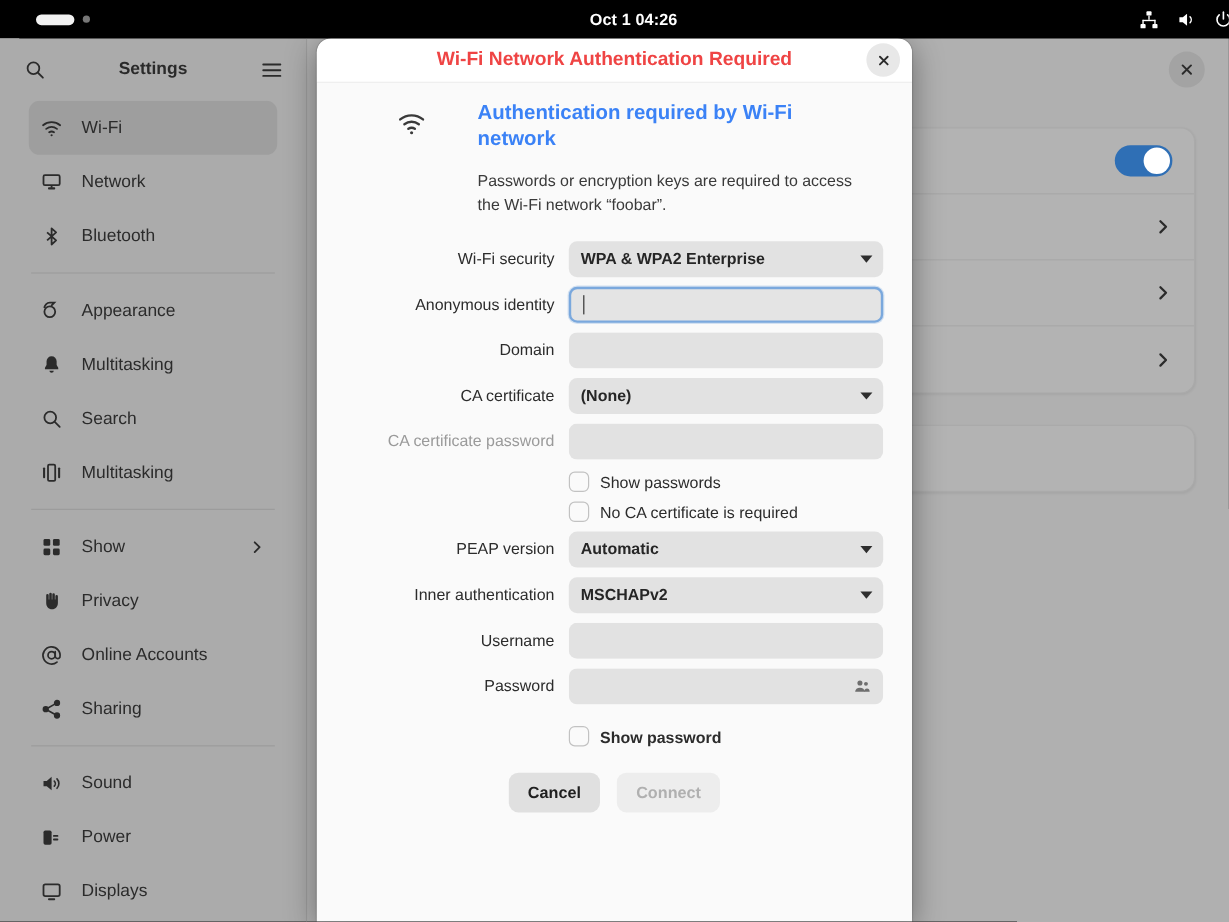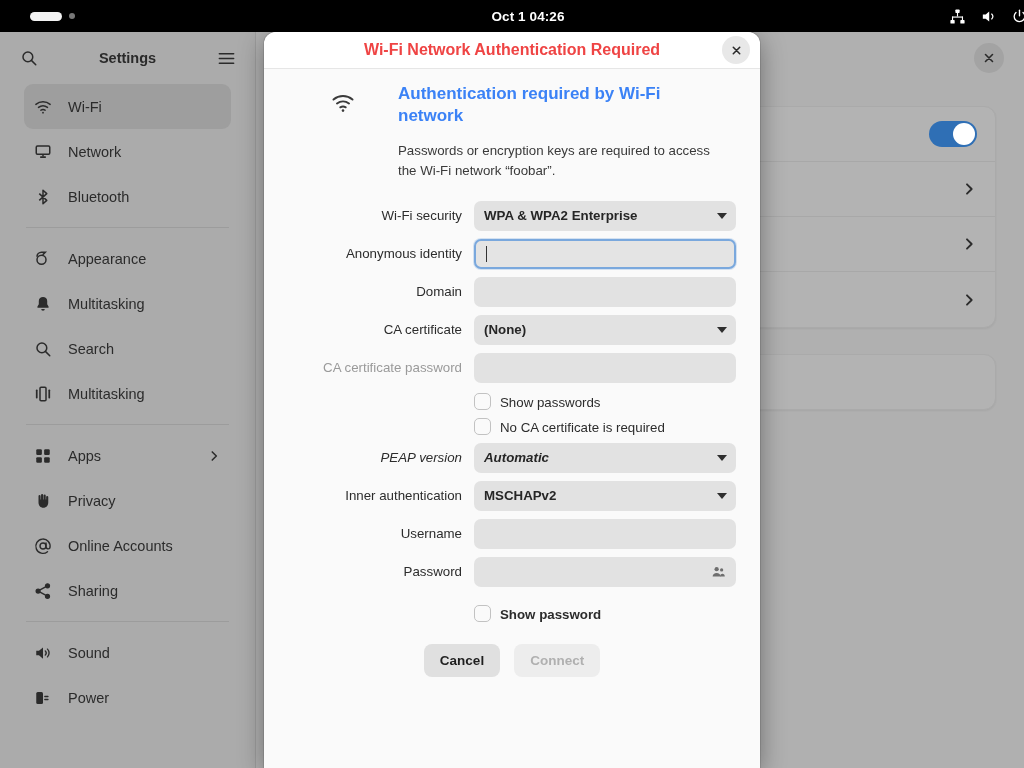--- a/index.html
+++ b/index.html
@@ -315,21 +315,21 @@
 
         <div class="sb-item">
           <span class="sb-ico">
             <svg width="18" height="18" viewBox="0 0 24 24" fill="#2b2b2b">
               <rect x="3" y="3" width="7.5" height="7.5" rx="1.6"></rect>
               <rect x="13.5" y="3" width="7.5" height="7.5" rx="1.6"></rect>
               <rect x="3" y="13.5" width="7.5" height="7.5" rx="1.6"></rect>
               <rect x="13.5" y="13.5" width="7.5" height="7.5" rx="1.6"></rect>
             </svg>
           </span>
-          <span class="sb-label">Apps</span>
+          <span class="sb-label">Show</span>
           <span class="sb-chev">
             <svg width="14" height="14" viewBox="0 0 24 24" fill="none" stroke="#2b2b2b" stroke-width="2.6" stroke-linecap="round" stroke-linejoin="round">
               <path d="M9 5l7 7-7 7"></path>
             </svg>
           </span>
         </div>
         <div class="sb-item">
           <span class="sb-ico">
             <svg width="18" height="18" viewBox="0 0 24 24" fill="#2b2b2b">
               <path d="M6 10V5.5a1.4 1.4 0 0 1 2.8 0V10h.6V4a1.4 1.4 0 0 1 2.8 0v6h.6V4.6a1.4 1.4 0 0 1 2.8 0V10h.6V6.6a1.4 1.4 0 0 1 2.8 0V14c0 4-2.6 7-6.5 7S6 18 6 14z"></path>
@@ -372,20 +372,29 @@
         </div>
         <div class="sb-item">
           <span class="sb-ico">
             <svg width="18" height="18" viewBox="0 0 24 24" fill="#2b2b2b">
               <rect x="3" y="4" width="9" height="16" rx="2"></rect>
               <rect x="13.5" y="9" width="6" height="2.1" rx="1"></rect>
               <rect x="13.5" y="13" width="6" height="2.1" rx="1"></rect>
             </svg>
           </span>
           <span class="sb-label">Power</span>
+        </div>
+        <div class="sb-item">
+          <span class="sb-ico">
+            <svg width="18" height="18" viewBox="0 0 24 24" fill="none" stroke="#2b2b2b" stroke-width="2">
+              <rect x="3" y="4" width="18" height="13" rx="2"></rect>
+              <path d="M9 20.5h6" stroke-linecap="round"></path>
+            </svg>
+          </span>
+          <span class="sb-label">Displays</span>
         </div>
       </div>
     </div>
 
     <div id="content">
       <div id="content-header">
         <div id="content-close">
           <svg width="12" height="12" viewBox="0 0 24 24" stroke="#2b2b2b" stroke-width="3.2" stroke-linecap="round">
             <path d="M5 5l14 14M19 5L5 19"></path>
           </svg>
@@ -504,21 +513,21 @@
         <div class="cspacer"></div>
         <div class="cbox"></div>
         <div class="clabel">Show passwords</div>
       </div>
       <div class="crow">
         <div class="cspacer"></div>
         <div class="cbox"></div>
         <div class="clabel">No CA certificate is required</div>
       </div>
 
-      <div class="frow" style="font-style:italic;">
+      <div class="frow" style="">
         <div class="flabel">PEAP version</div>
         <div class="fctrl">
           <div class="combo">
             <span>Automatic</span>
             <span class="arrow"></span>
           </div>
         </div>
       </div>
 
       <div class="frow">

